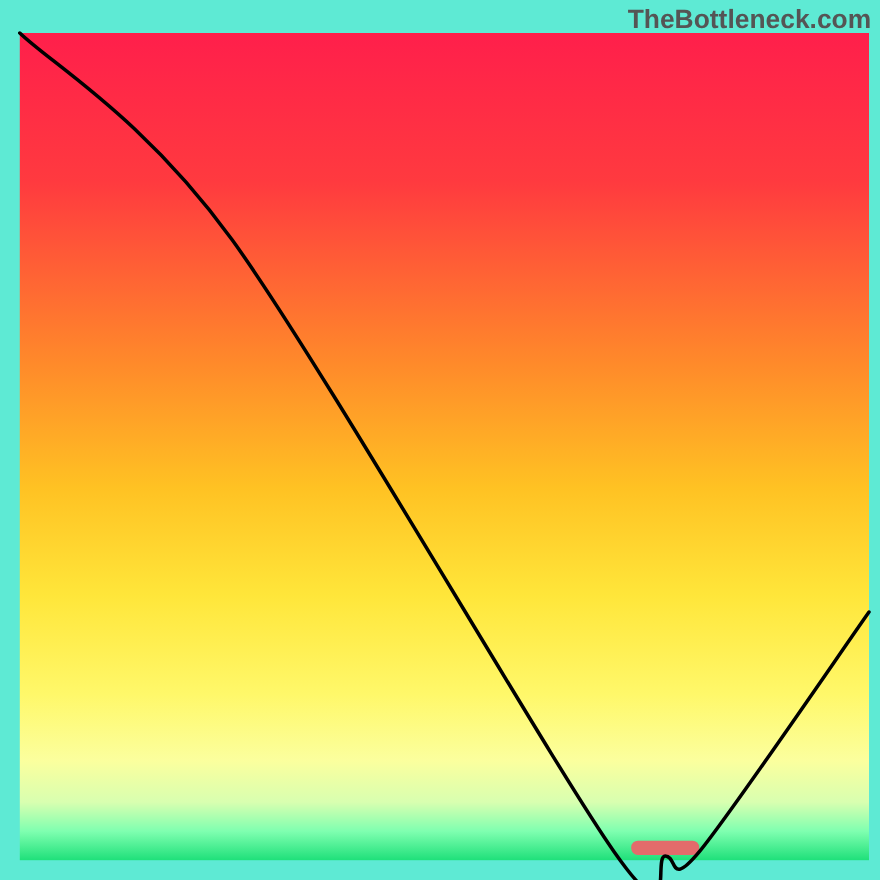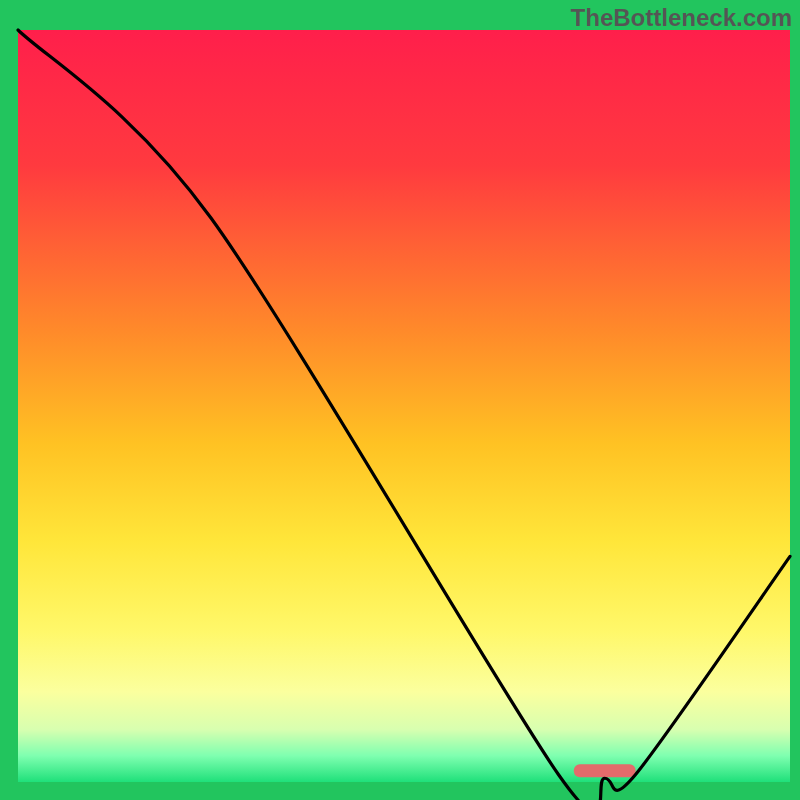--- a/index.html
+++ b/index.html
@@ -7,21 +7,21 @@
     padding: 0;
     width: 800px;
     height: 800px;
     overflow: hidden;
     font-family: Arial, Helvetica, sans-serif;
   }
   .chart-container {
     position: relative;
     width: 800px;
     height: 800px;
-    background: #22c55e;
+    background: #5eead4;
   }
   .watermark {
     position: absolute;
     top: 4px;
     right: 8px;
     font-size: 24px;
     font-weight: bold;
     color: #555555;
     z-index: 10;
     font-family: Arial, sans-serif;

